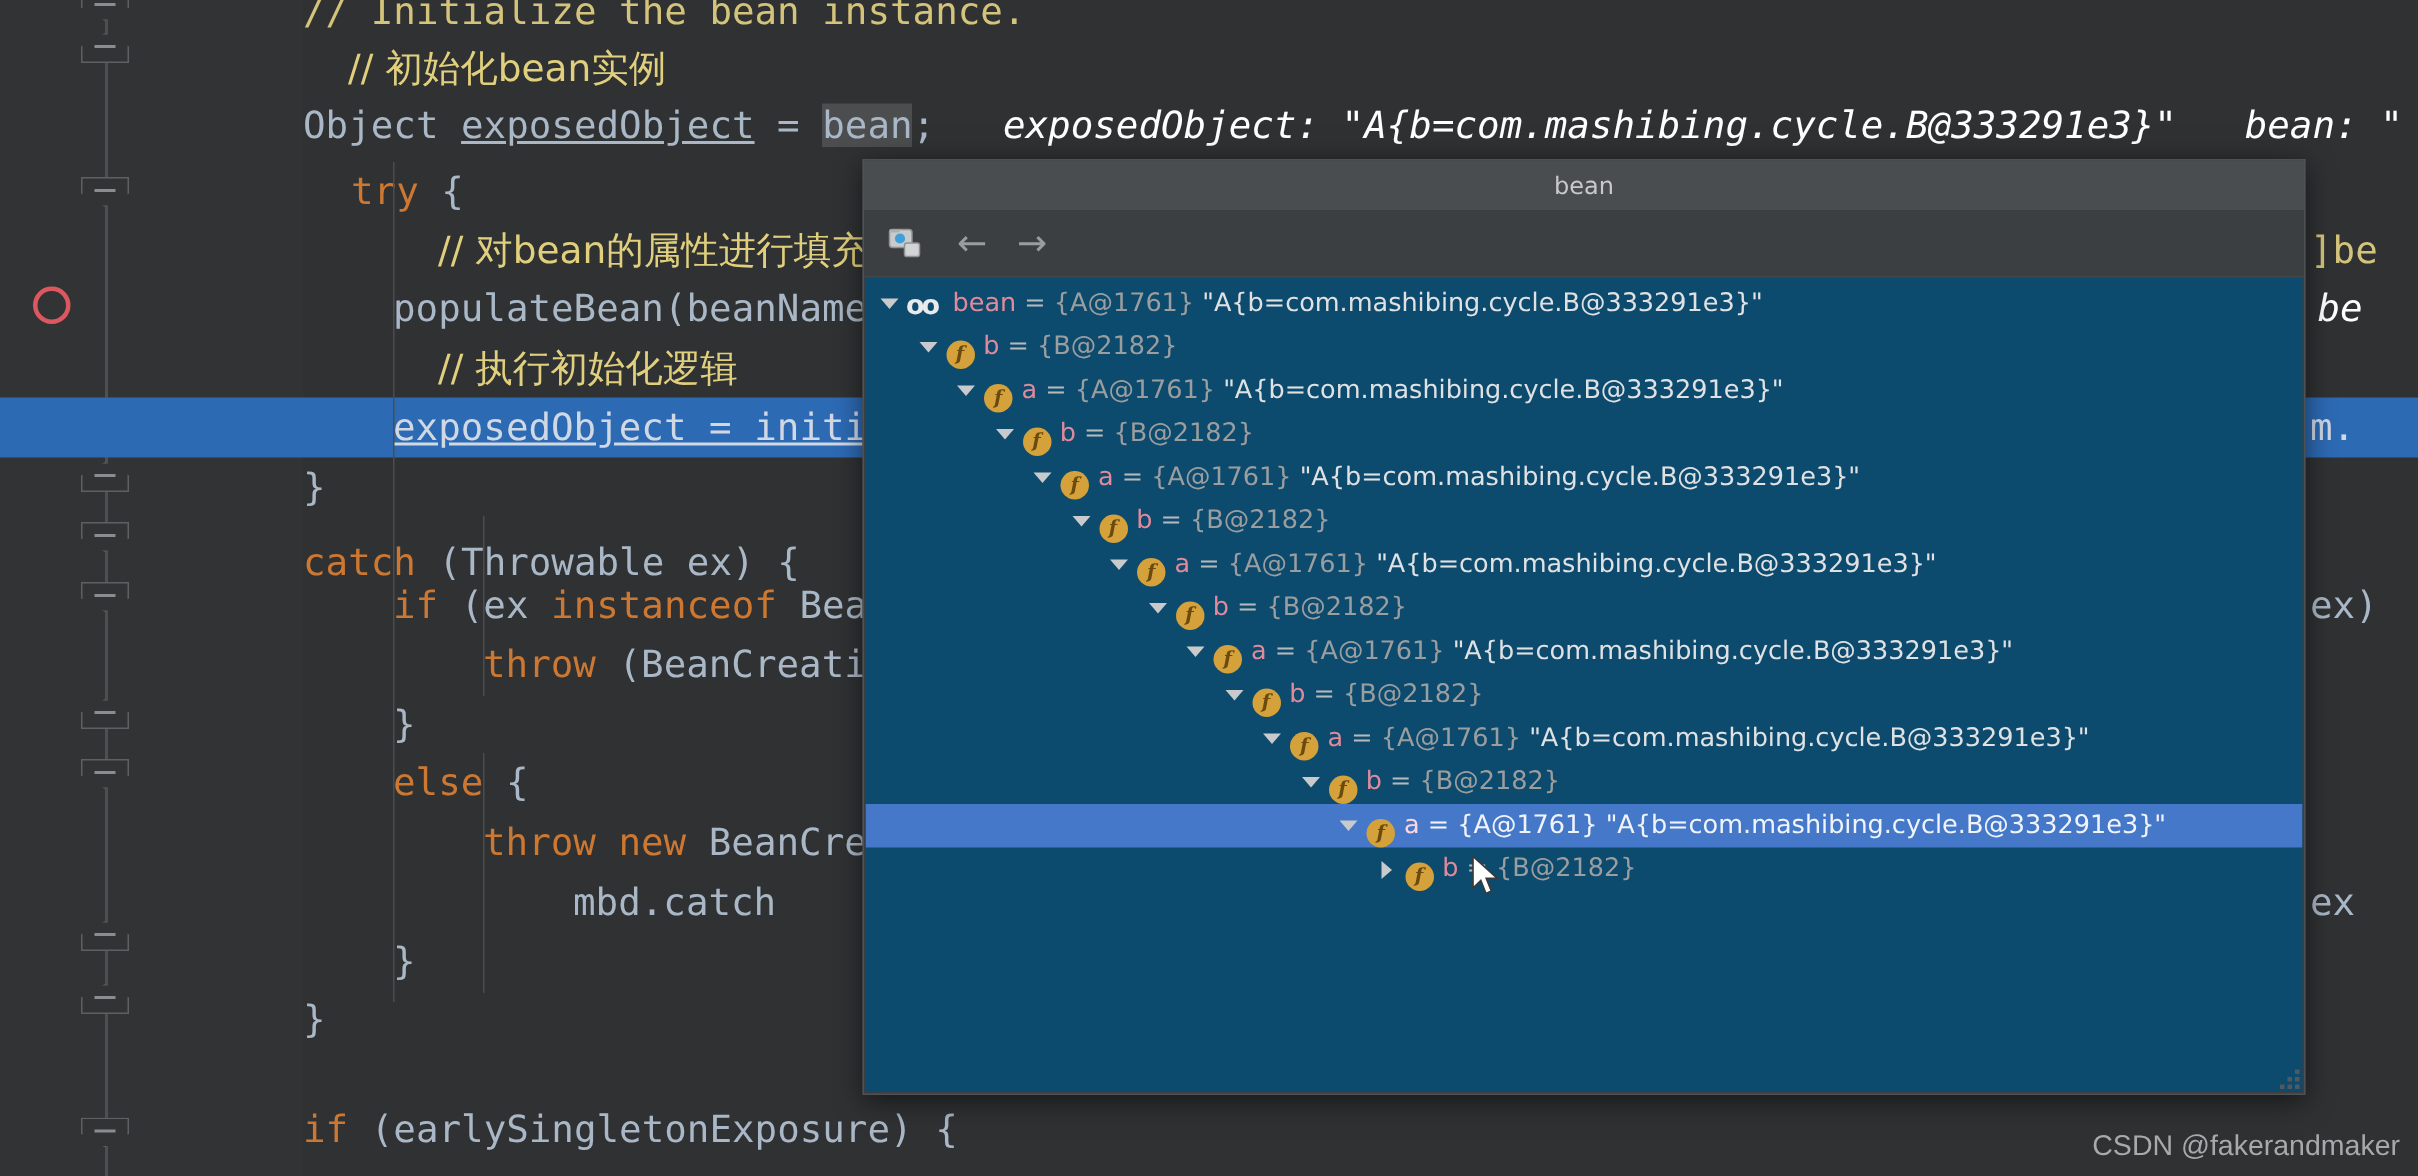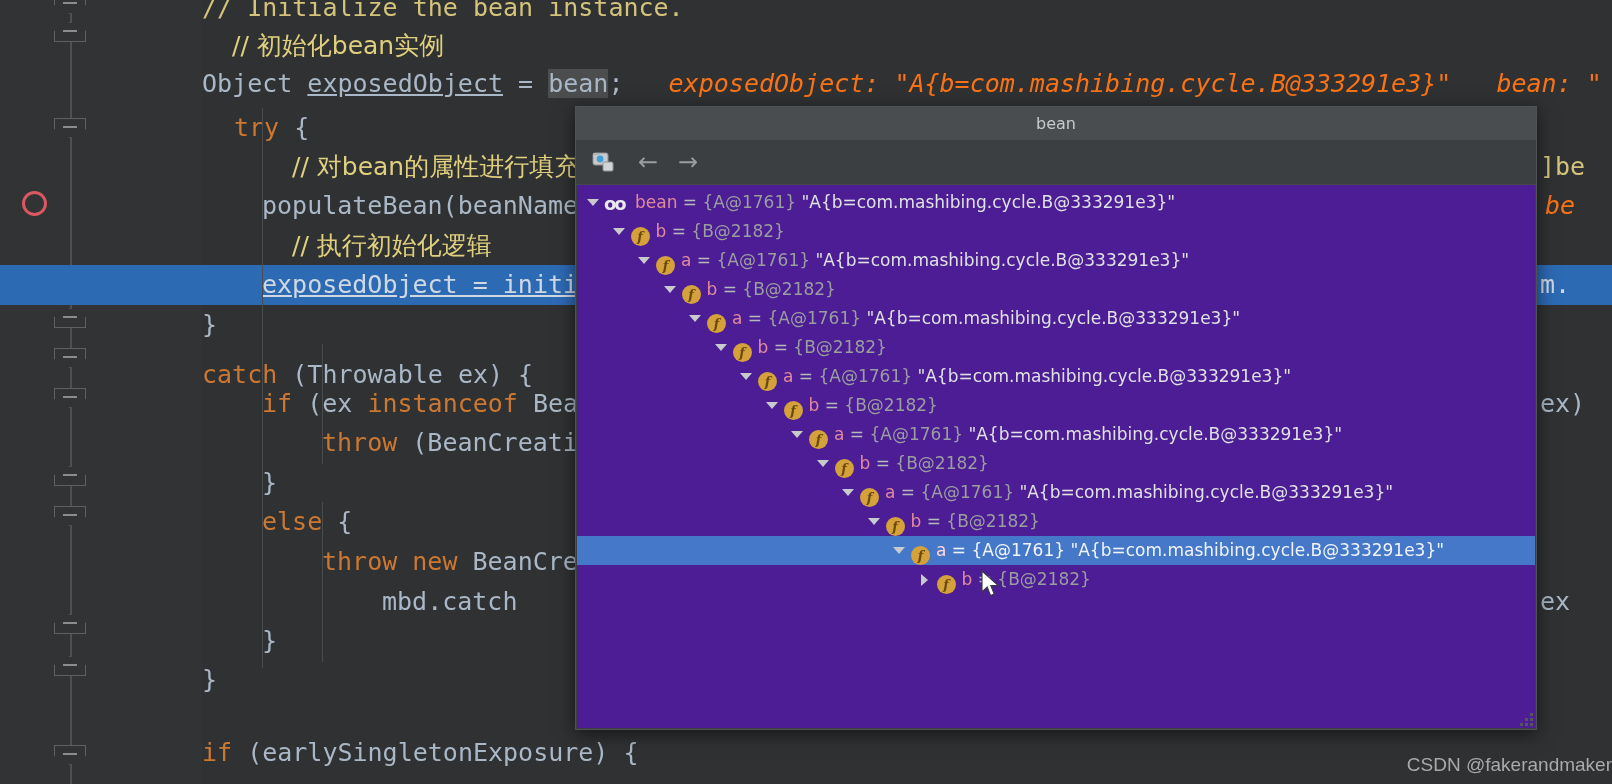--- a/index.html
+++ b/index.html
@@ -40,21 +40,21 @@
     position:absolute;left:0;right:0;height:40px;line-height:40px;
     font-family:"DejaVu Sans Mono","Liberation Mono",monospace;
     font-size:25px;white-space:pre;
   }
   .code-line .txt{position:absolute;left:202px;top:0;}
   .kw{color:#cc7832;}
   .cm{color:#d4c37a;}
   .cmcn{color:#e0cf7c;font-family:"DejaVu Sans","Liberation Sans",sans-serif;font-weight:normal;margin-left:30px;}
   .pl{color:#a9b7c6;}
   .ident{color:#a9b7c6;}
-  .hintv{color:#f97316;font-style:italic;}
+  .hintv{color:#ffffff;font-style:italic;}
   .varhl{background:#4b4d4f;color:#a9b7c6;}
   .underl{text-decoration:underline;text-align:center;}
 
   .line-highlight{
     position:absolute;left:0;right:0;height:40px;background:#2d6ab4;
   }
   .line-highlight .txt{position:absolute;left:202px;top:0;line-height:40px;
     font-family:"DejaVu Sans Mono","Liberation Mono",monospace;font-size:25px;
     color:#cfd8e3;white-space:pre;}
 
@@ -73,21 +73,21 @@
   }
   #popup-toolbar{
     position:absolute;left:0;top:33px;right:0;height:44px;background:#3c3f41;
     border-bottom:1px solid #45484a;
   }
   .tb-btn{position:absolute;top:6px;width:32px;height:32px;cursor:pointer;}
   .tb-arrow{color:#9a9d9f;font-size:24px;line-height:32px;text-align:center;}
 
   #tree{
     position:absolute;left:1px;top:78px;right:1px;bottom:1px;
-    background:#4c1d95;overflow:hidden;
+    background:#0c4a6e;overflow:hidden;
   }
   .trow{
     position:absolute;left:0;right:0;height:29px;line-height:29px;
     white-space:nowrap;font-size:17px;color:#bbbdbf;
   }
   .trow.sel{background:#4578c8;}
   .trow.sel .vname{color:#ffd5dd;}
   .trow.sel .veq,.trow.sel .vid,.trow.sel .vstr{color:#f0f4fa;}
   .tw{position:relative;display:inline-block;}
   .arrow{
@@ -122,21 +122,21 @@
   #grip{position:absolute;right:3px;bottom:3px;width:14px;height:14px;}
   #grip span{position:absolute;background:#55585a;width:3px;height:3px;}
 
   
   #cursor{position:absolute;left:981px;top:570px;width:0;height:0;
     border-left:0 solid transparent;pointer-events:none;}
   #cursor svg{display:block;}
 
   
   #watermark{
-    position:absolute;right:0;bottom:8px;color:#a7a9ab;font-size:19px;
+    position:absolute;right:12px;bottom:8px;color:#a7a9ab;font-size:19px;
     font-family:"Liberation Sans",sans-serif;
   }
 
   #topartifact{position:absolute;left:1180px;top:-14px;width:420px;height:20px;
     color:#3a3c3e;font-size:18px;overflow:hidden;}
 </style>
 </head>
 <body>
 
 <div id="editor">

